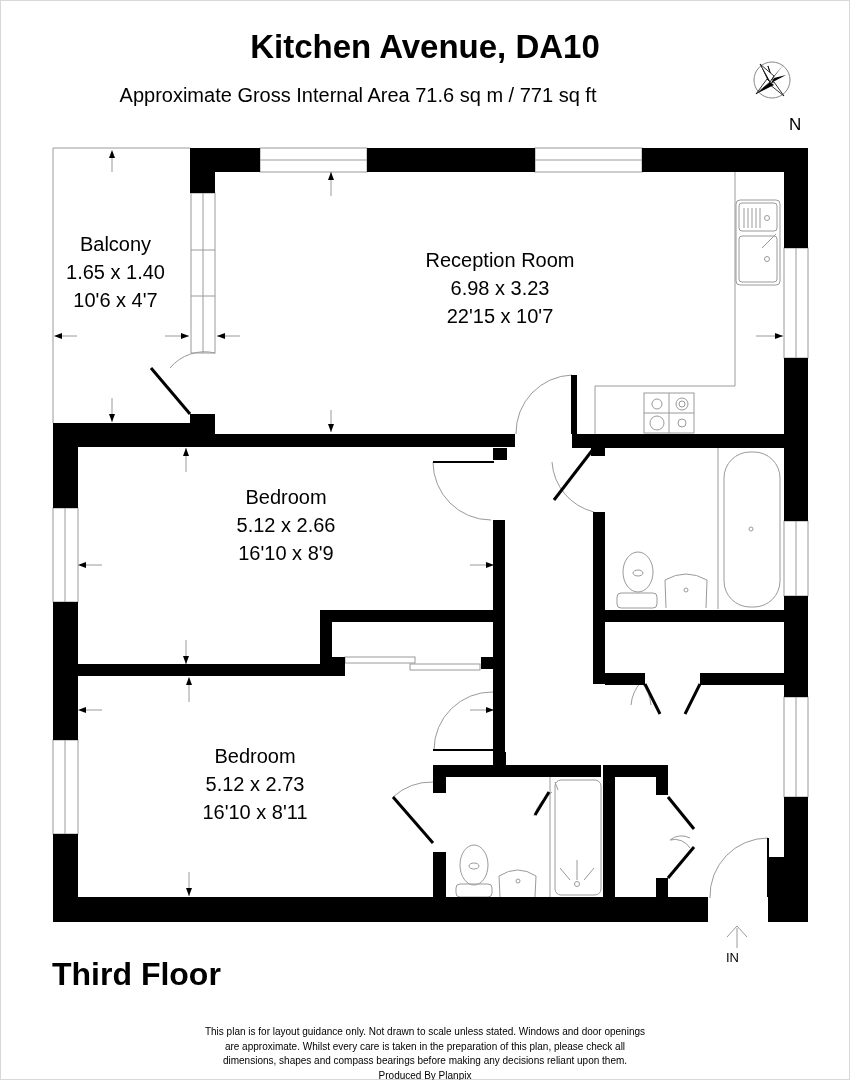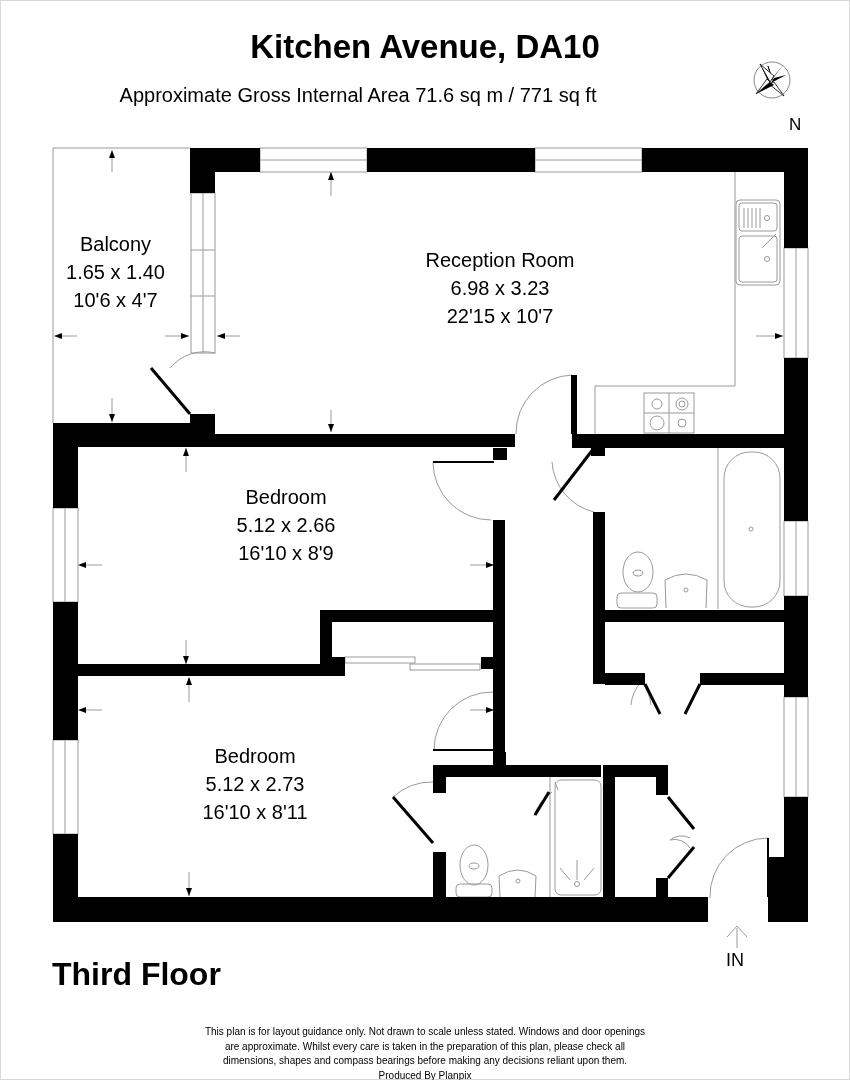--- a/index.html
+++ b/index.html
@@ -5,21 +5,21 @@
   html,body{margin:0;padding:0;background:#fff;}
   body{width:850px;height:1080px;position:relative;overflow:hidden;font-family:"Liberation Sans",sans-serif;color:#000;}
   .frame{position:absolute;left:0;top:0;width:848px;height:1078px;border:1px solid #d8d8d8;}
   .title{position:absolute;top:28px;left:0;width:850px;text-align:center;font-weight:bold;font-size:33px;}
   .subtitle{position:absolute;top:84px;left:0;width:726px;text-align:center;font-size:20px;padding-left:0;}
   .subtitle span{display:inline-block;margin-left:-10px;}
   .compass{position:absolute;left:744px;top:58px;width:56px;height:80px;}
   .plan{position:absolute;left:0;top:0;}
   .label{position:absolute;text-align:center;font-size:20px;line-height:28px;}
   .floor{position:absolute;left:52px;top:940px;font-weight:bold;font-size:32px;margin-top:16px;}
-  .in{position:absolute;left:726px;top:950px;font-size:18px;}
+  .in{position:absolute;left:726px;top:950px;font-size:13px;}
   .disclaimer{position:absolute;top:994px;left:0;width:850px;text-align:center;font-size:10px;line-height:14.5px;font-family:"Liberation Sans",sans-serif;margin-top:31px;}
 </style>
 </head>
 <body>
 
 <div class="frame"></div>
 
 <div class="title">Kitchen Avenue, DA10</div>
 <div class="subtitle"><span>Approximate Gross Internal Area  71.6 sq m / 771 sq ft</span></div>
 

